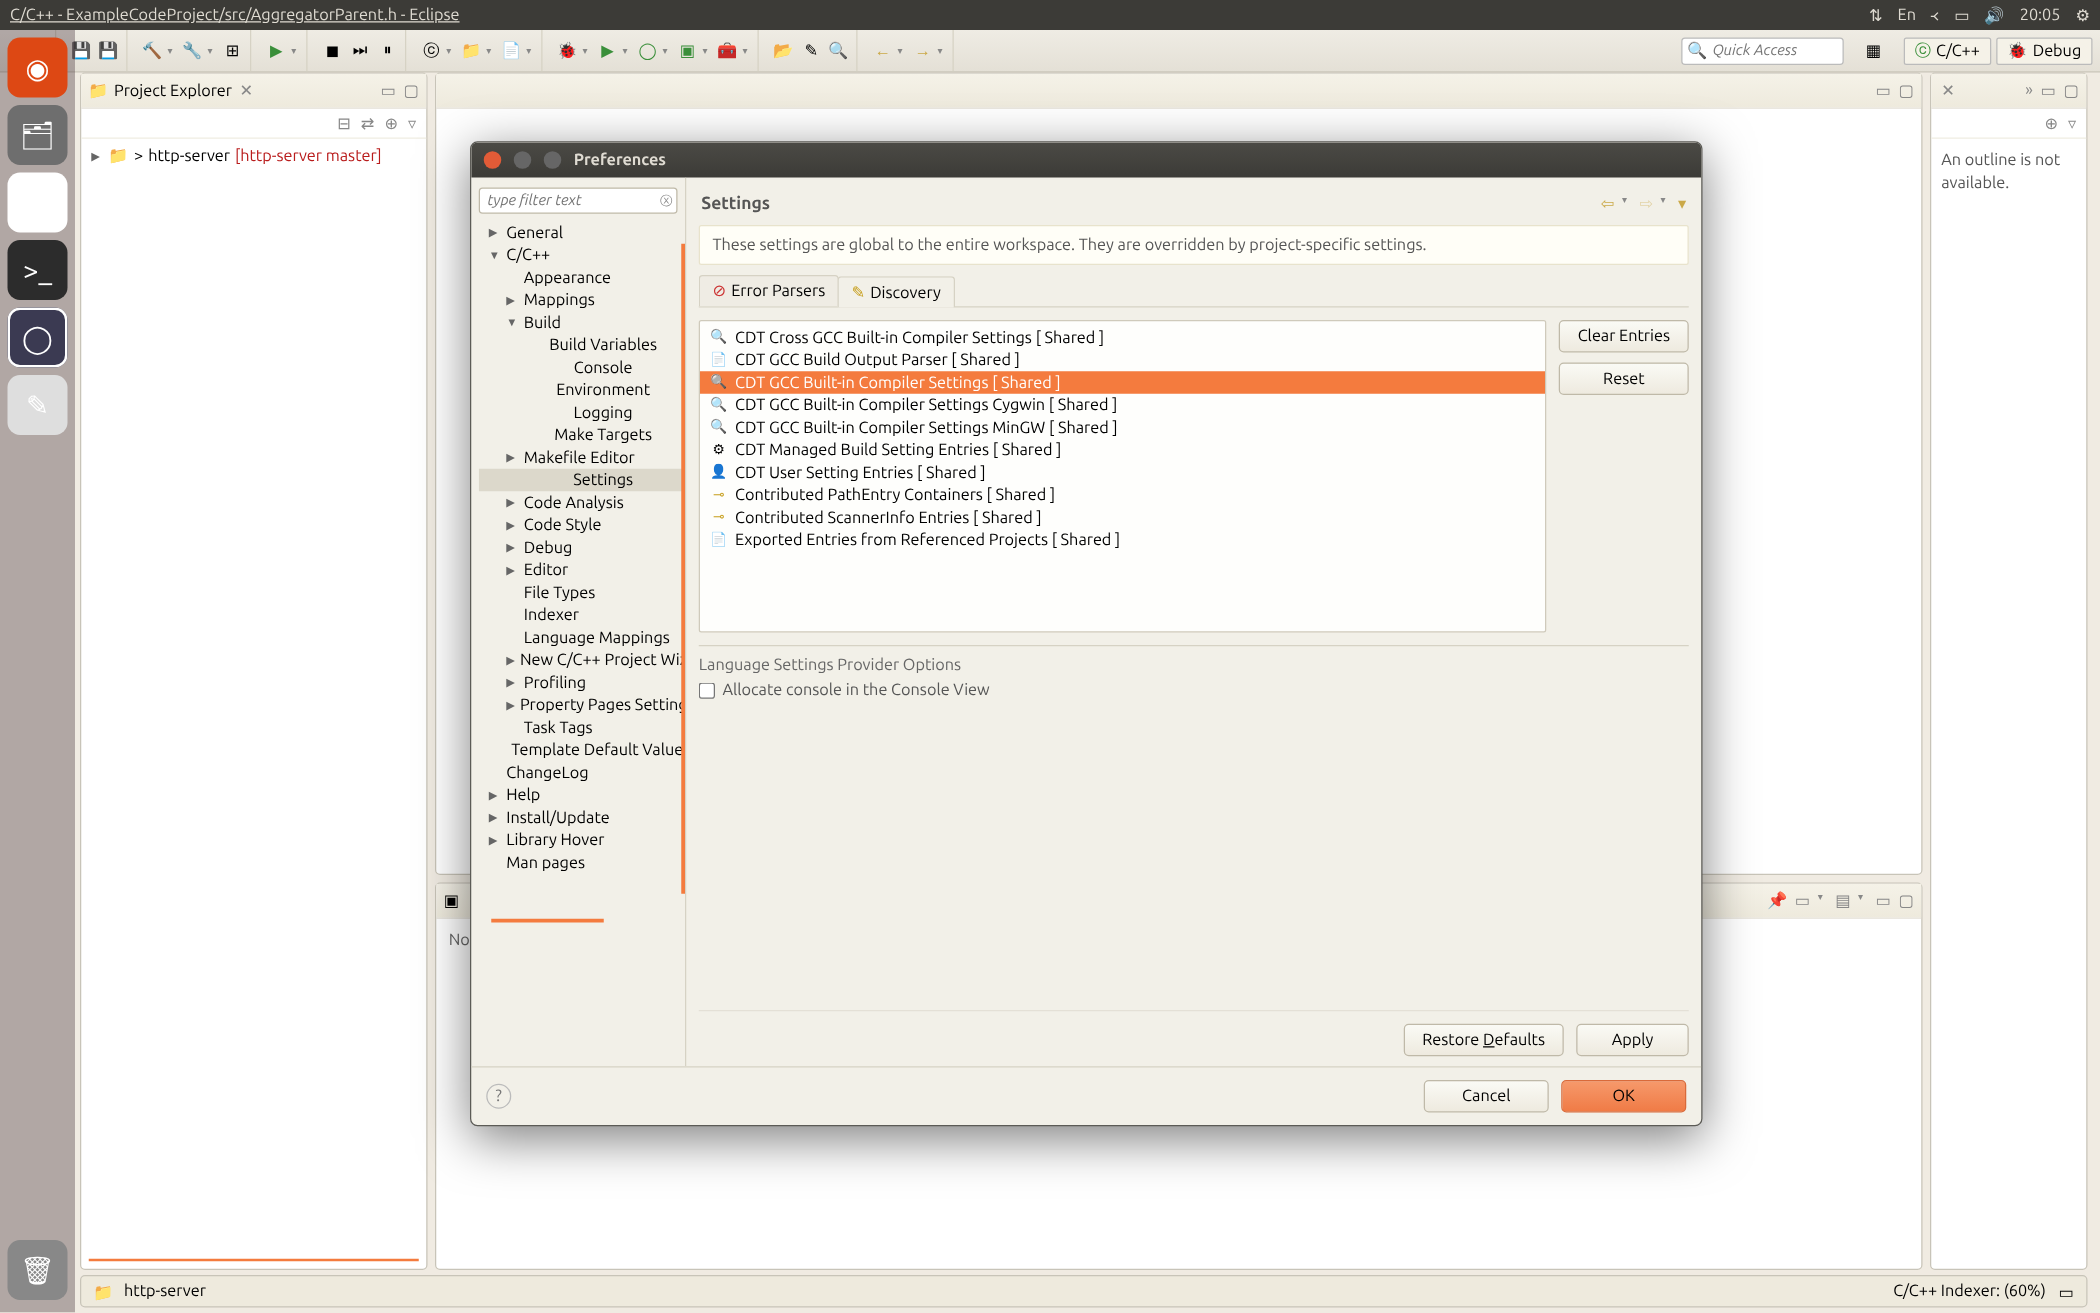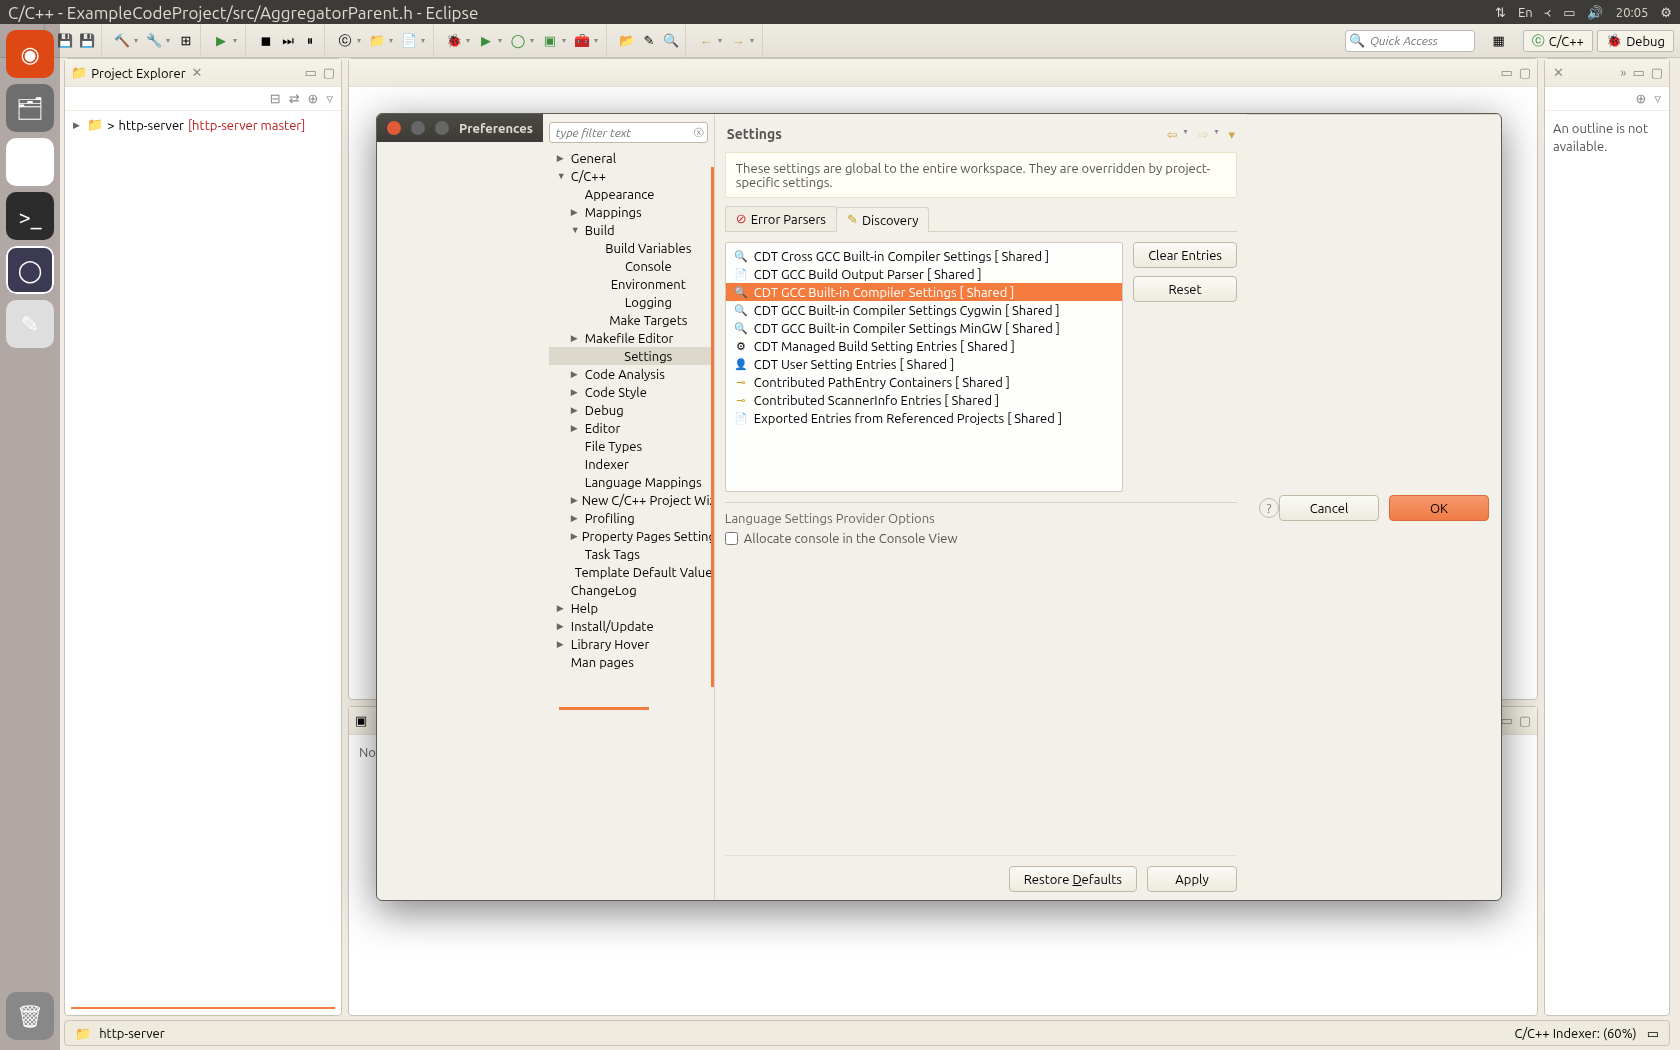--- a/index.html
+++ b/index.html
@@ -1,20 +1,20 @@
 <!DOCTYPE html>
 <html><head>
 <meta charset="utf-8">
 <style>
 * { margin: 0; padding: 0; box-sizing: border-box; font-family: Ubuntu, "Segoe UI", sans-serif; font-size: 13px; }
 body { width: 1680px; height: 1050px; background: #f0ebe2; overflow: hidden; position: relative; }
 
 
 .menubar { height: 24px; background: #3c3b37; color: #dfdbd2; display: flex; align-items: center; padding: 0 8px; gap: 12px; }
-.menubar .title { flex: 1; font-size: 17px; color: #dfdbd2; }
+.menubar .title { flex: 1; font-size: 13px; color: #dfdbd2; text-decoration: underline; }
 .menubar .indicators { display: flex; align-items: center; gap: 12px; color: #dfdbd2; }
 .menubar .indicators span { display: inline-flex; align-items: center; }
 
 
 .eclipse-toolbar { height: 34px; background: linear-gradient(#efece4, #e4e0d6); border-bottom: 1px solid #c8c4b8; display: flex; align-items: center; padding: 0 6px; gap: 6px; }
 .eclipse-toolbar .tb-group { display: flex; align-items: center; gap: 2px; padding: 0 4px; border-right: 1px solid #d6d2c4; height: 100%; }
 .tb-btn { width: 20px; height: 20px; display: inline-flex; align-items: center; justify-content: center; border-radius: 2px; }
 .tb-dd { width: 8px; font-size: 8px; color: #888; }
 .quick-access { margin-left: auto; border: 1px solid #bbb; background: #fff; border-radius: 3px; height: 22px; width: 130px; display: flex; align-items: center; padding: 0 4px; gap: 4px; }
 .quick-access input { border: none; outline: none; width: 100%; font-size: 12px; font-style: italic; color: #701a75; }
@@ -54,21 +54,21 @@
 .li-term { background: #2c2c2c; }
 .li-eclipse { background: #3b3a52; box-shadow: 0 0 0 2px #fff inset; }
 .li-gedit { background: #dedede; }
 .li-trash { background: #888; margin-top: auto; margin-bottom: 10px; }
 
 
 .statusbar { position: absolute; left: 64px; right: 10px; bottom: 4px; height: 26px; background: #eeeadd; border: 1px solid #c8c4b8; border-radius: 4px; display: flex; align-items: center; padding: 0 10px; font-size: 12px; gap: 8px; }
 .statusbar .right { margin-left: auto; display: flex; align-items: center; gap: 10px; }
 
 
-.dialog { position: absolute; left: 376px; top: 113px; width: 1126px; height: 788px; background: #f2f0e8; border: 1px solid #5c5b56; border-radius: 6px; box-shadow: 0 10px 40px rgba(0,0,0,0.5); display: flex; flex-direction: row; overflow: hidden; }
+.dialog { position: absolute; left: 376px; top: 113px; width: 986px; height: 788px; background: #f2f0e8; border: 1px solid #5c5b56; border-radius: 6px; box-shadow: 0 10px 40px rgba(0,0,0,0.5); display: flex; flex-direction: column; overflow: hidden; }
 .dlg-titlebar { height: 28px; background: linear-gradient(#4b4a45,#3c3b37); display: flex; align-items: center; padding: 0 10px; gap: 10px; color: #dfdbd2; }
 .dlg-titlebar .win-btn { width: 14px; height: 14px; border-radius: 50%; display: inline-block; }
 .wb-close { background: #e25b37; }
 .wb-min { background: #666; }
 .wb-max { background: #666; }
 .dlg-body { flex: 1; display: flex; overflow: hidden; }
 
 .dlg-side { width: 172px; border-right: 1px solid #d6d2c4; display: flex; flex-direction: column; padding: 8px 0 8px 6px; overflow: hidden; }
 .filter-wrap { margin: 0 6px 6px 0; position: relative; }
 .filter-input { width: 100%; border: 1px solid #bfb9a8; border-radius: 3px; padding: 3px 18px 3px 6px; font-size: 12px; font-style: italic; color: #888; background: #fff; }

